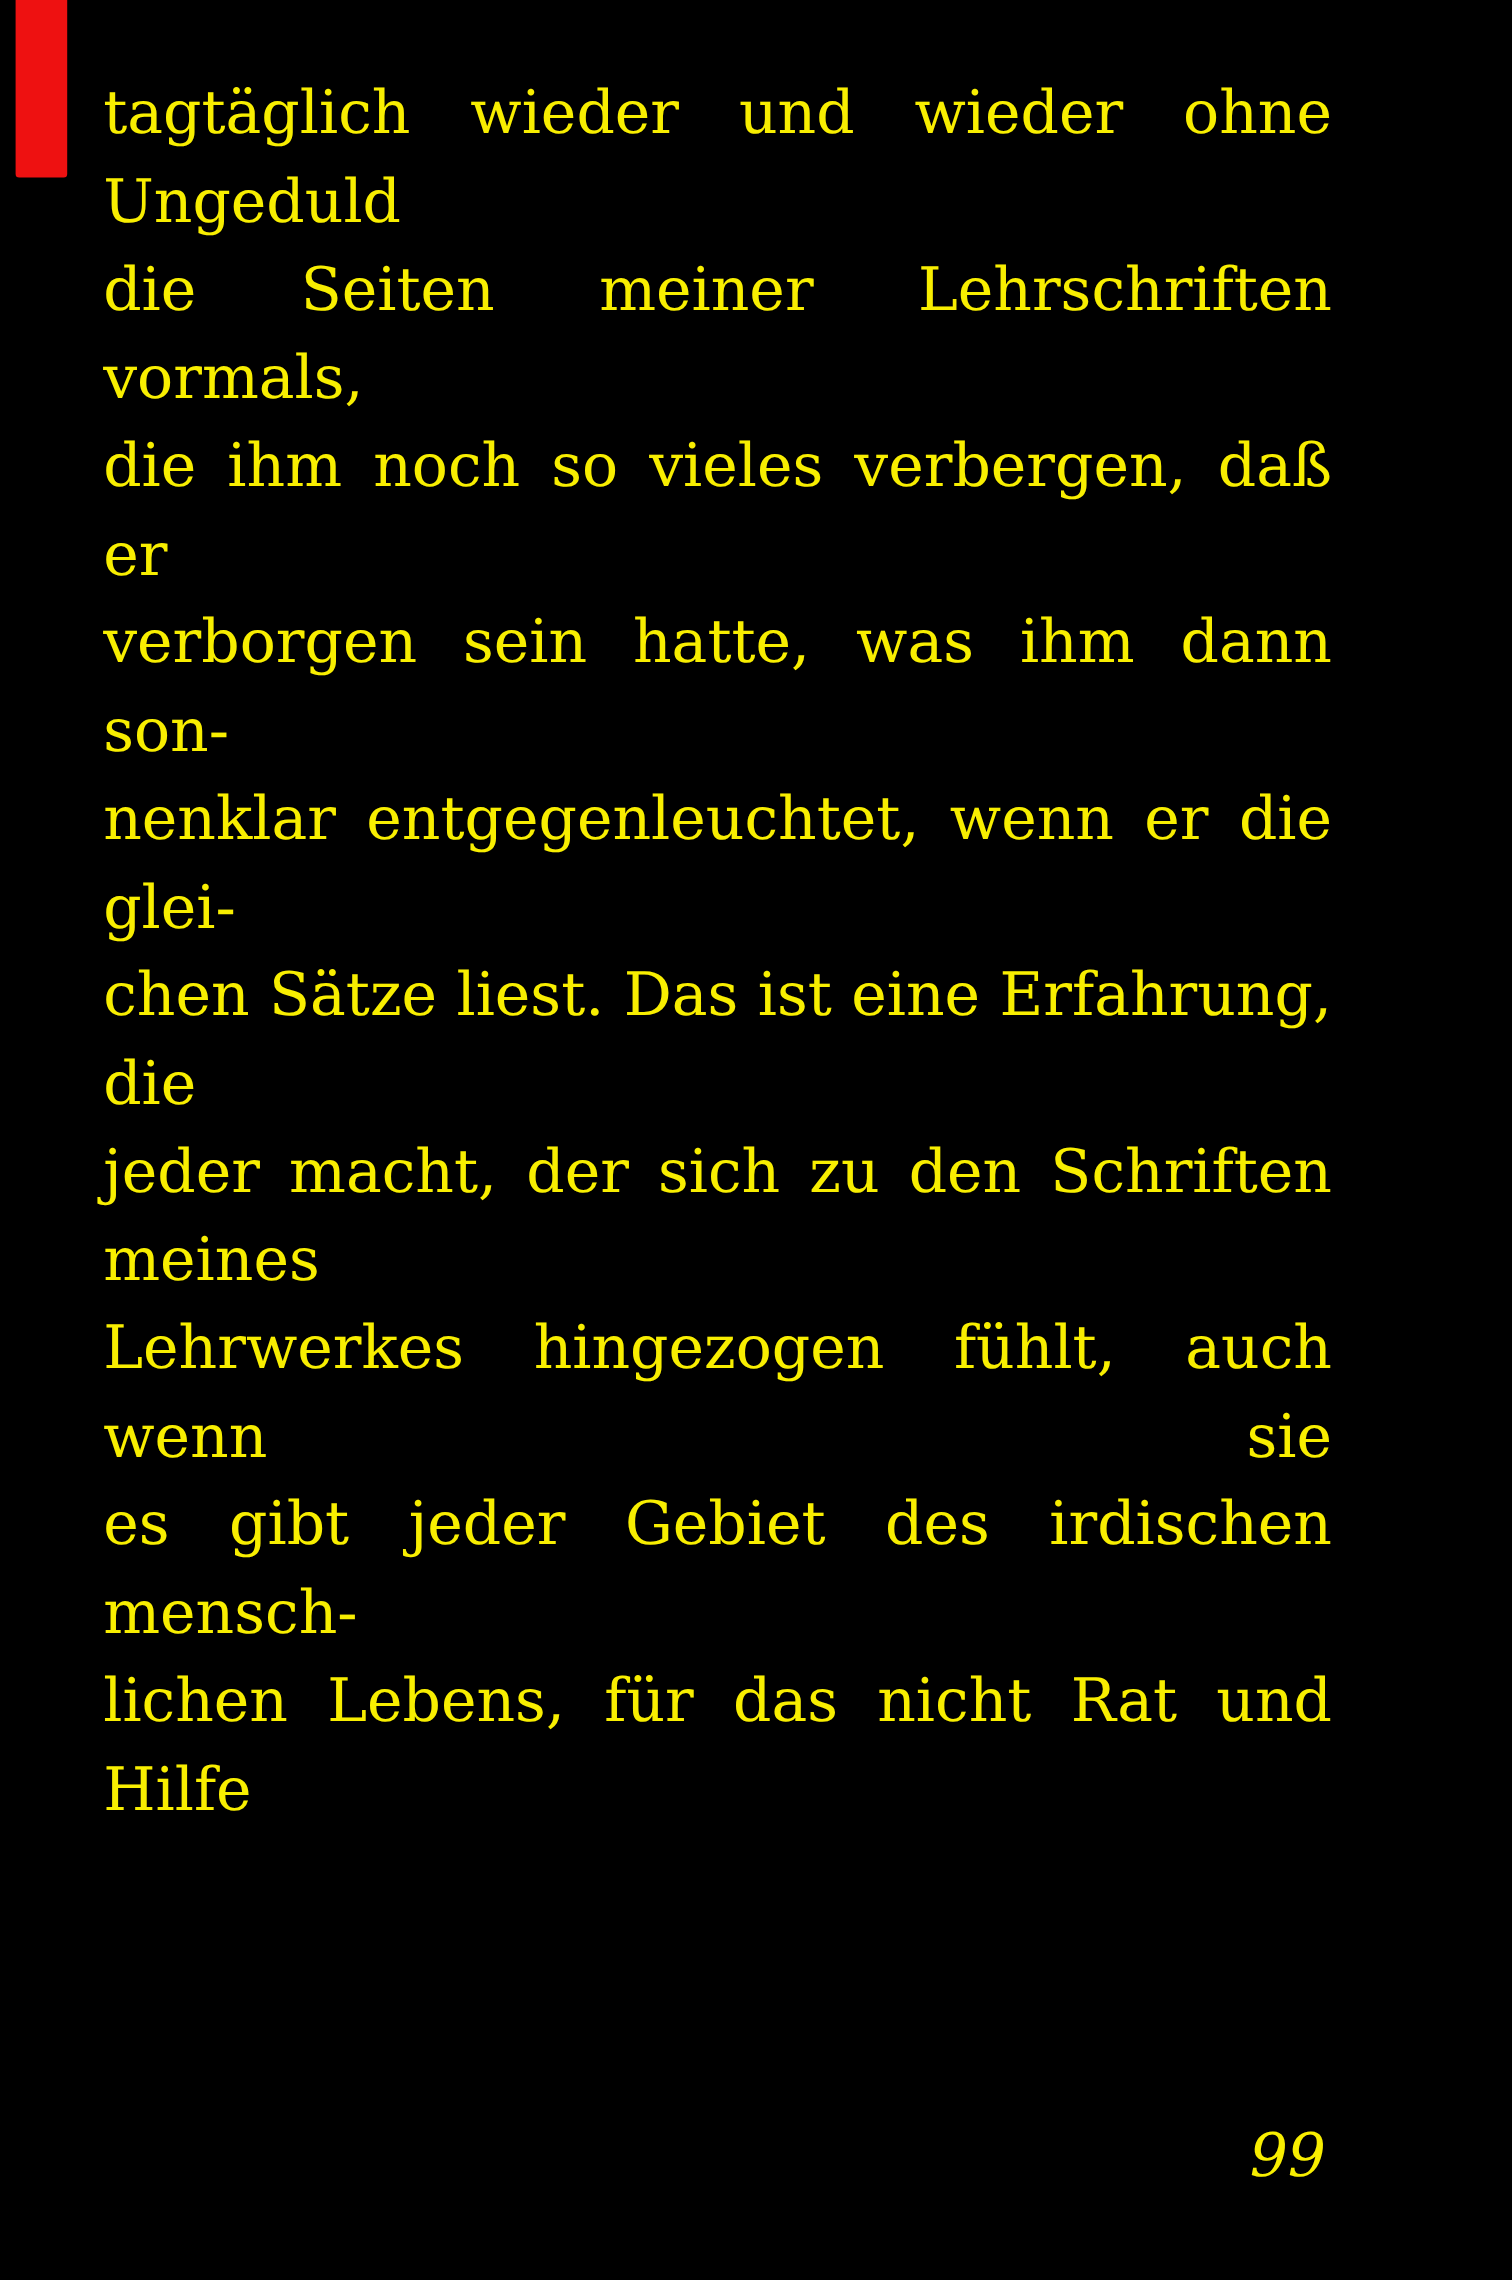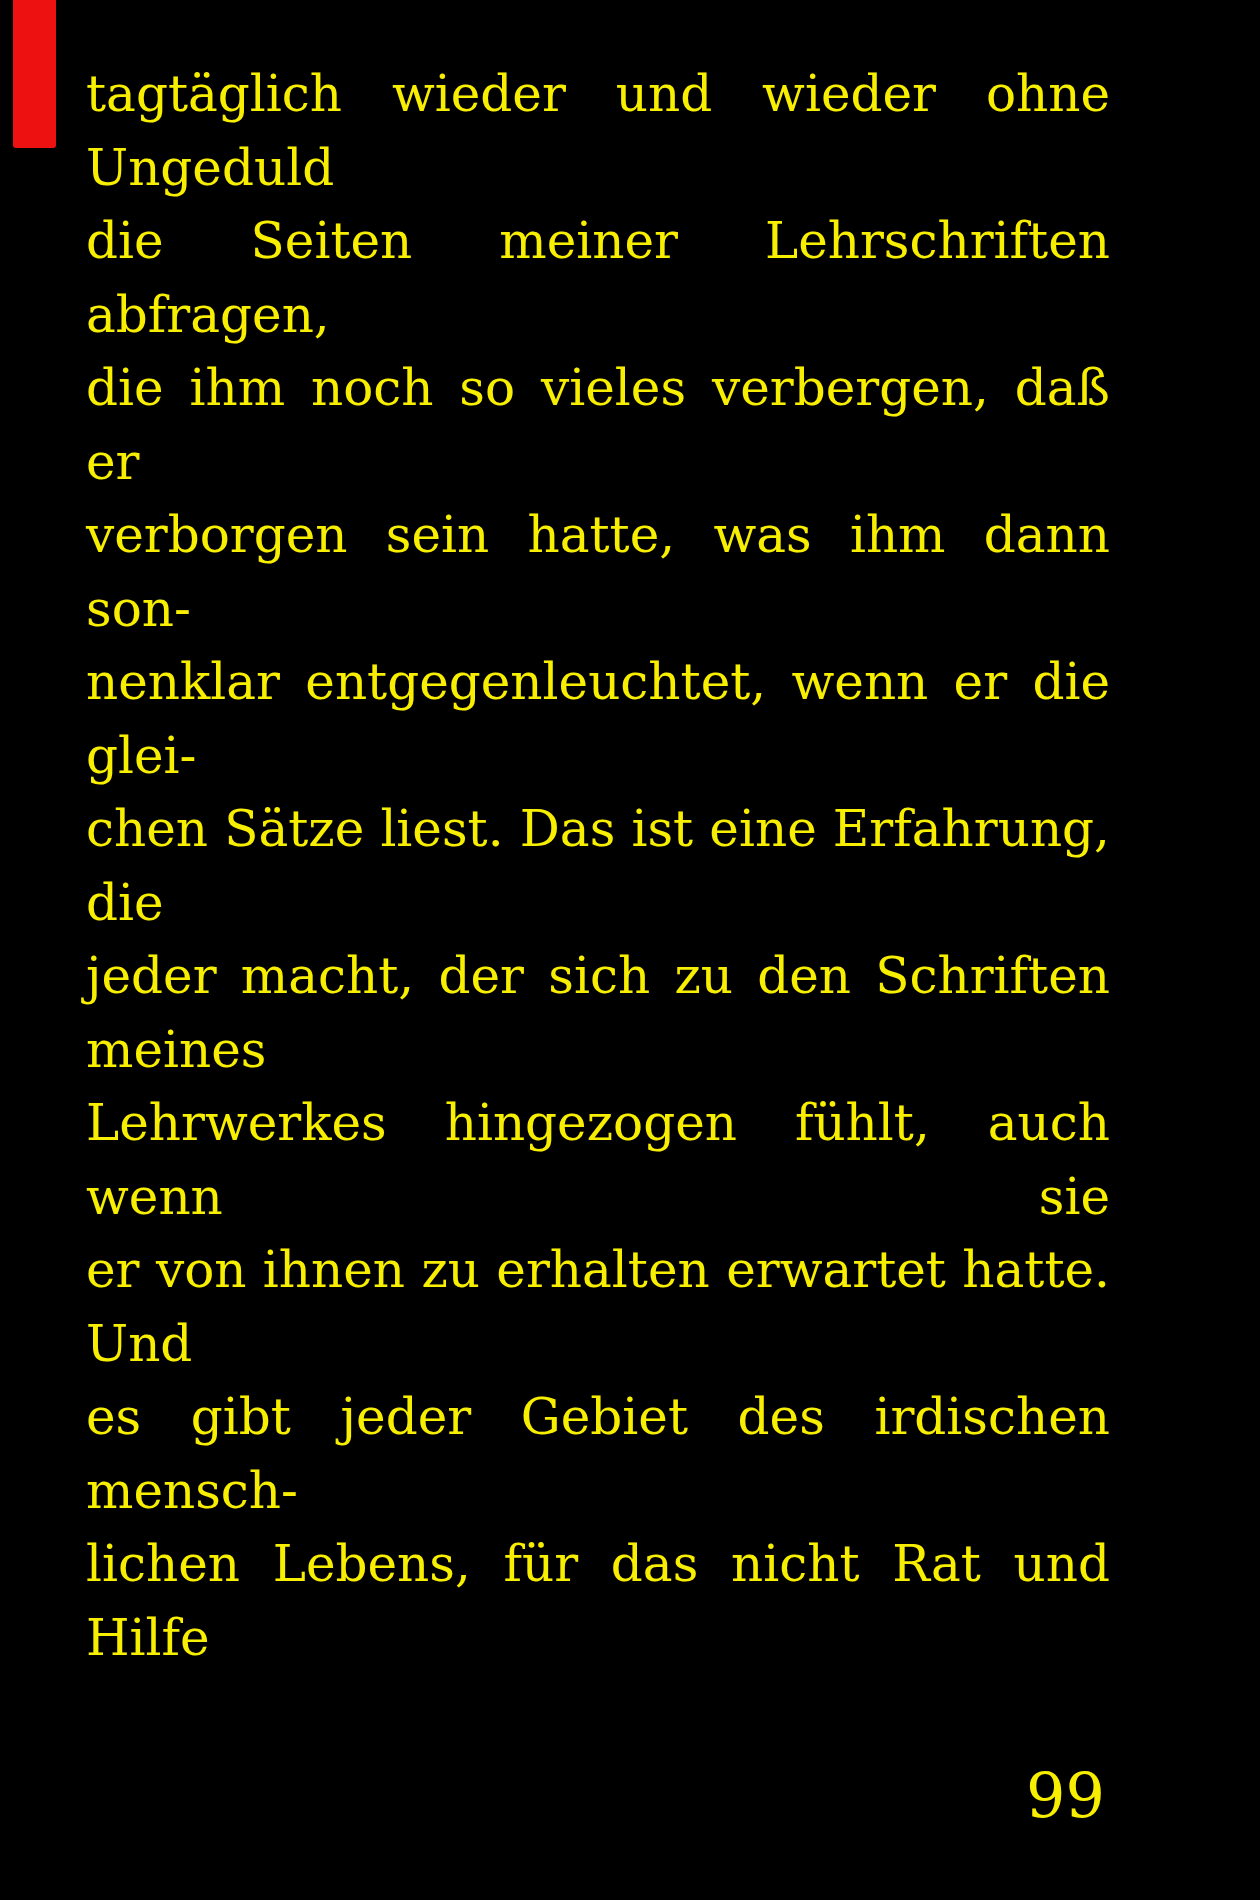--- a/index.html
+++ b/index.html
@@ -37,36 +37,36 @@
     width: 100%;
     text-align: justify;
     text-align-last: justify;
     white-space: normal;
   }
   .page-number {
     position: absolute;
     top: 1768px;
     right: 155px;
     color: var(--text-color, #f8ee00);
-    font-size: 62px;
+    font-size: 50px;
     line-height: 56px;
+    font-style: italic;
   }
 </style>
 </head>
 <body>
 
 <div class="page">
   <div class="margin-mark"></div>
   <div class="text-block" id="text-block">
       <div class="line">tagtäglich wieder und wieder ohne Ungeduld</div>
-      <div class="line">die Seiten meiner Lehrschriften abfragen,</div>
+      <div class="line">die Seiten meiner Lehrschriften vormals,</div>
       <div class="line">die ihm noch so vieles verbergen, daß er</div>
       <div class="line">verborgen sein hatte, was ihm dann son-</div>
       <div class="line">nenklar entgegenleuchtet, wenn er die glei-</div>
       <div class="line">chen Sätze liest. Das ist eine Erfahrung, die</div>
       <div class="line">jeder macht, der sich zu den Schriften meines</div>
       <div class="line">Lehrwerkes hingezogen fühlt, auch wenn sie</div>
-      <div class="line">er von ihnen zu erhalten erwartet hatte. Und</div>
       <div class="line">es gibt jeder Gebiet des irdischen mensch-</div>
       <div class="line">lichen Lebens, für das nicht Rat und Hilfe</div>
     </div>
   <div class="page-number">99</div>
 </div>
 
 </body></html>

